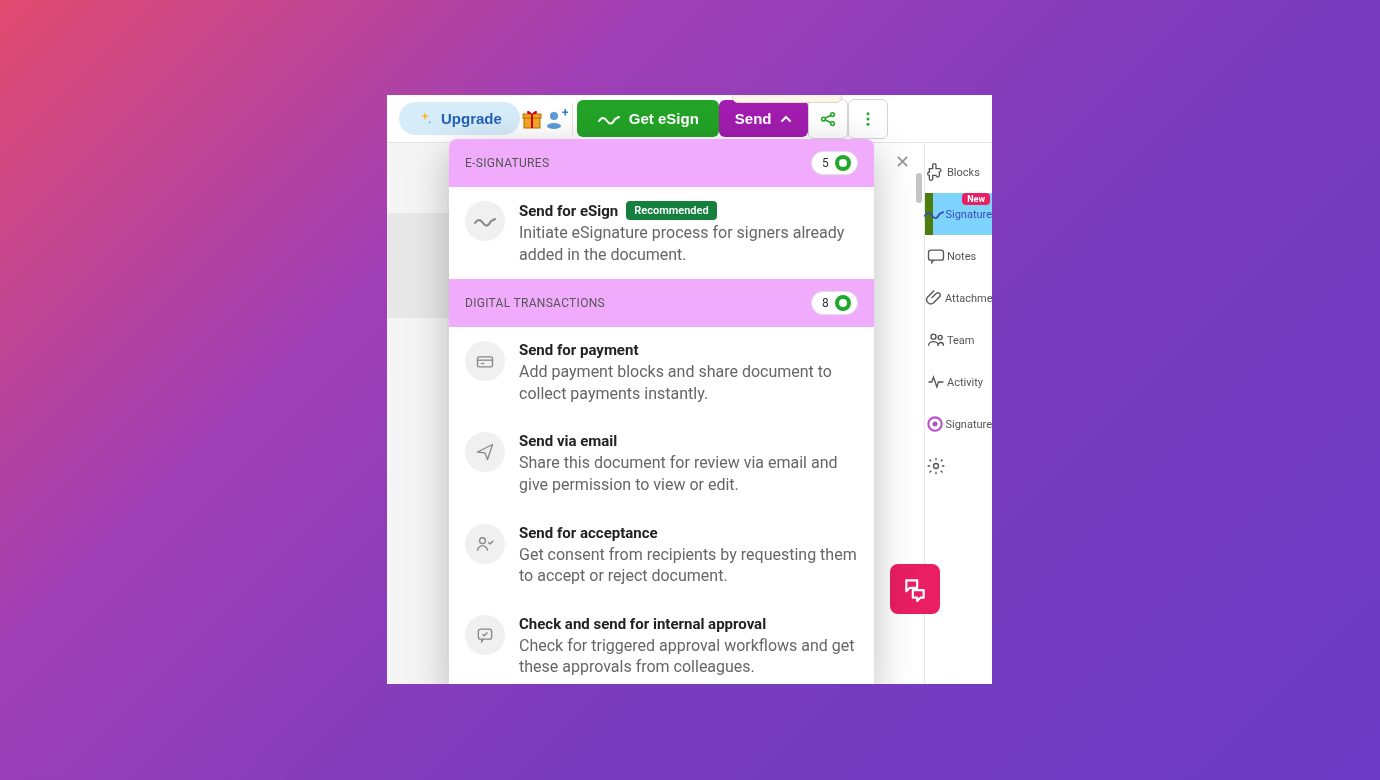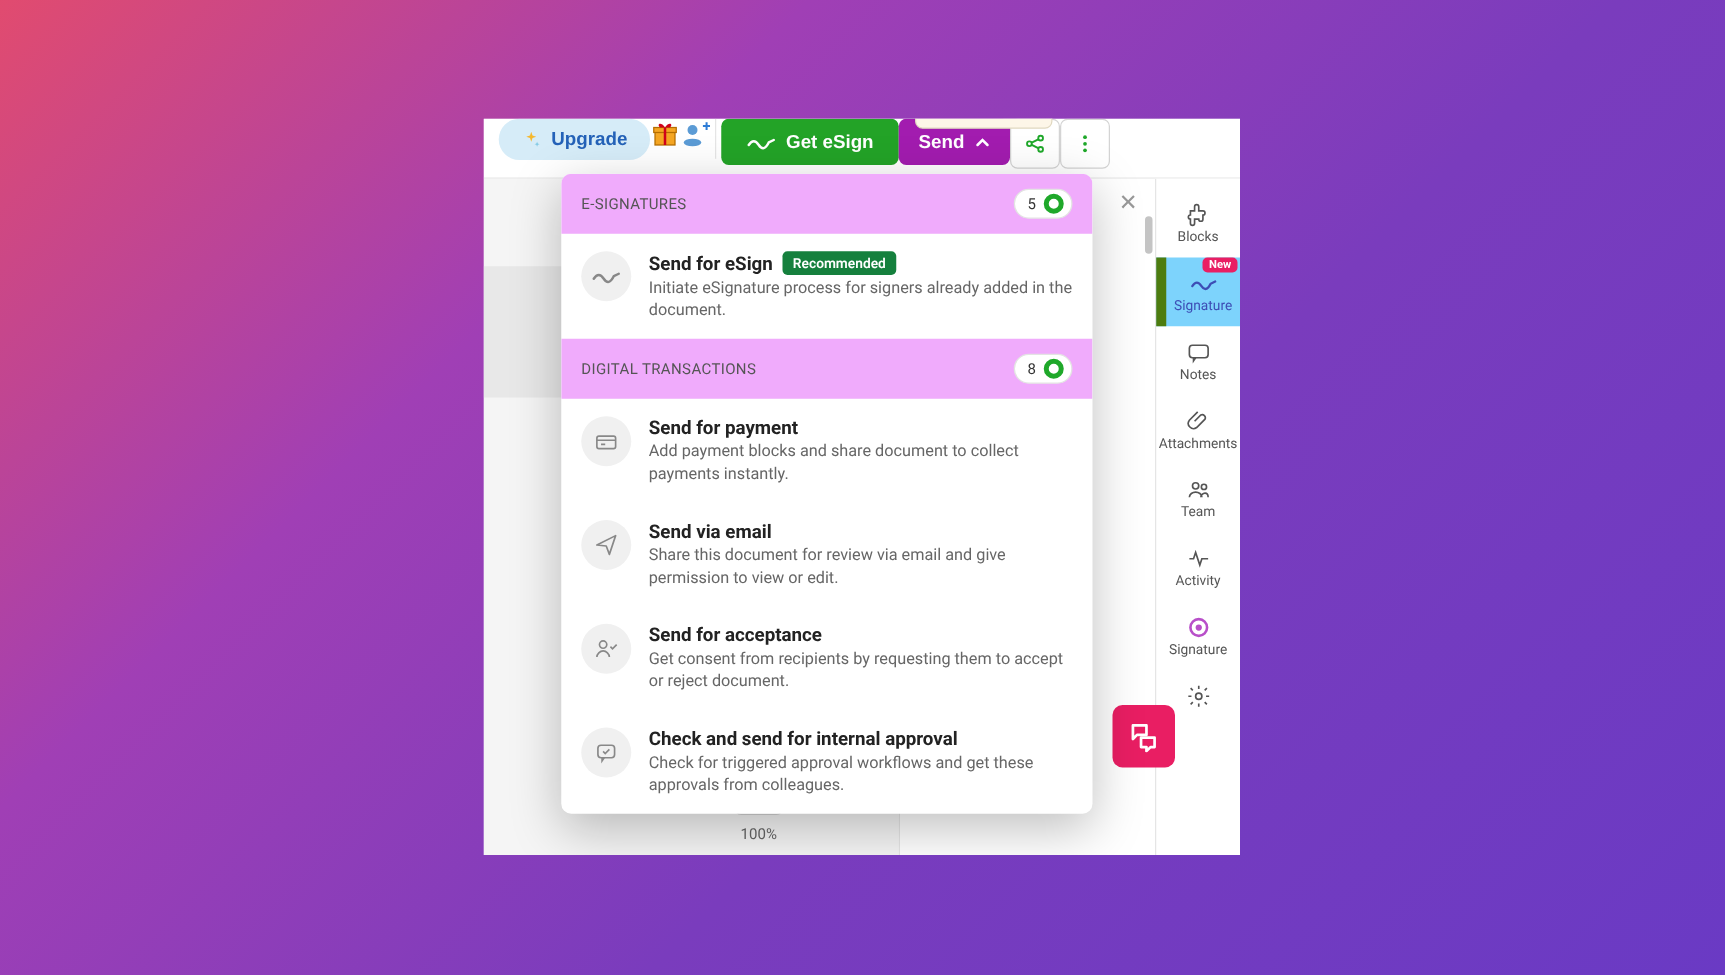--- a/index.html
+++ b/index.html
@@ -16,21 +16,21 @@
   left: 387px;
   top: 95px;
   width: 605px;
   height: 589px;
   background: #fff;
   overflow: hidden;
 }
 .toolbar {
   height: 48px;
   display: flex;
-  align-items: flex-start;
+  align-items: center;
   border-bottom: 1px solid #e5e5e5;
   padding: 0 12px;
   background: #fff;
 }
 .upgrade-btn {
   display: inline-flex;
   align-items: center;
   gap: 8px;
   background: #d6ecf8;
   color: #2462b8;
@@ -199,21 +199,21 @@
   border-left: 1px solid #e5e5e5;
   background: #fff;
   display: flex;
   flex-direction: column;
   align-items: center;
   padding-top: 8px;
 }
 .sidebar-item {
   width: 100%;
   display: flex;
-  flex-direction: column;
+  flex-direction: row;
   align-items: center;
   padding: 10px 0;
   font-size: 11px;
   color: #555;
   cursor: pointer;
   position: relative;
 }
 .sidebar-item.active {
   background: #7dd3fc;
   border-left: 8px solid #4d7c0f;
@@ -304,21 +304,21 @@
 }
 .reco-badge {
   background: #15803d;
   color: #fff;
   font-size: 11px;
   font-weight: 600;
   padding: 3px 8px;
   border-radius: 4px;
 }
 .item-desc {
-  font-size: 13px;
+  font-size: 16px;
   color: #666;
   line-height: 1.35;
 }
 .chat-fab {
   position: absolute;
   right: 52px;
   bottom: 70px;
   width: 50px;
   height: 50px;
   background: #e91e63;

